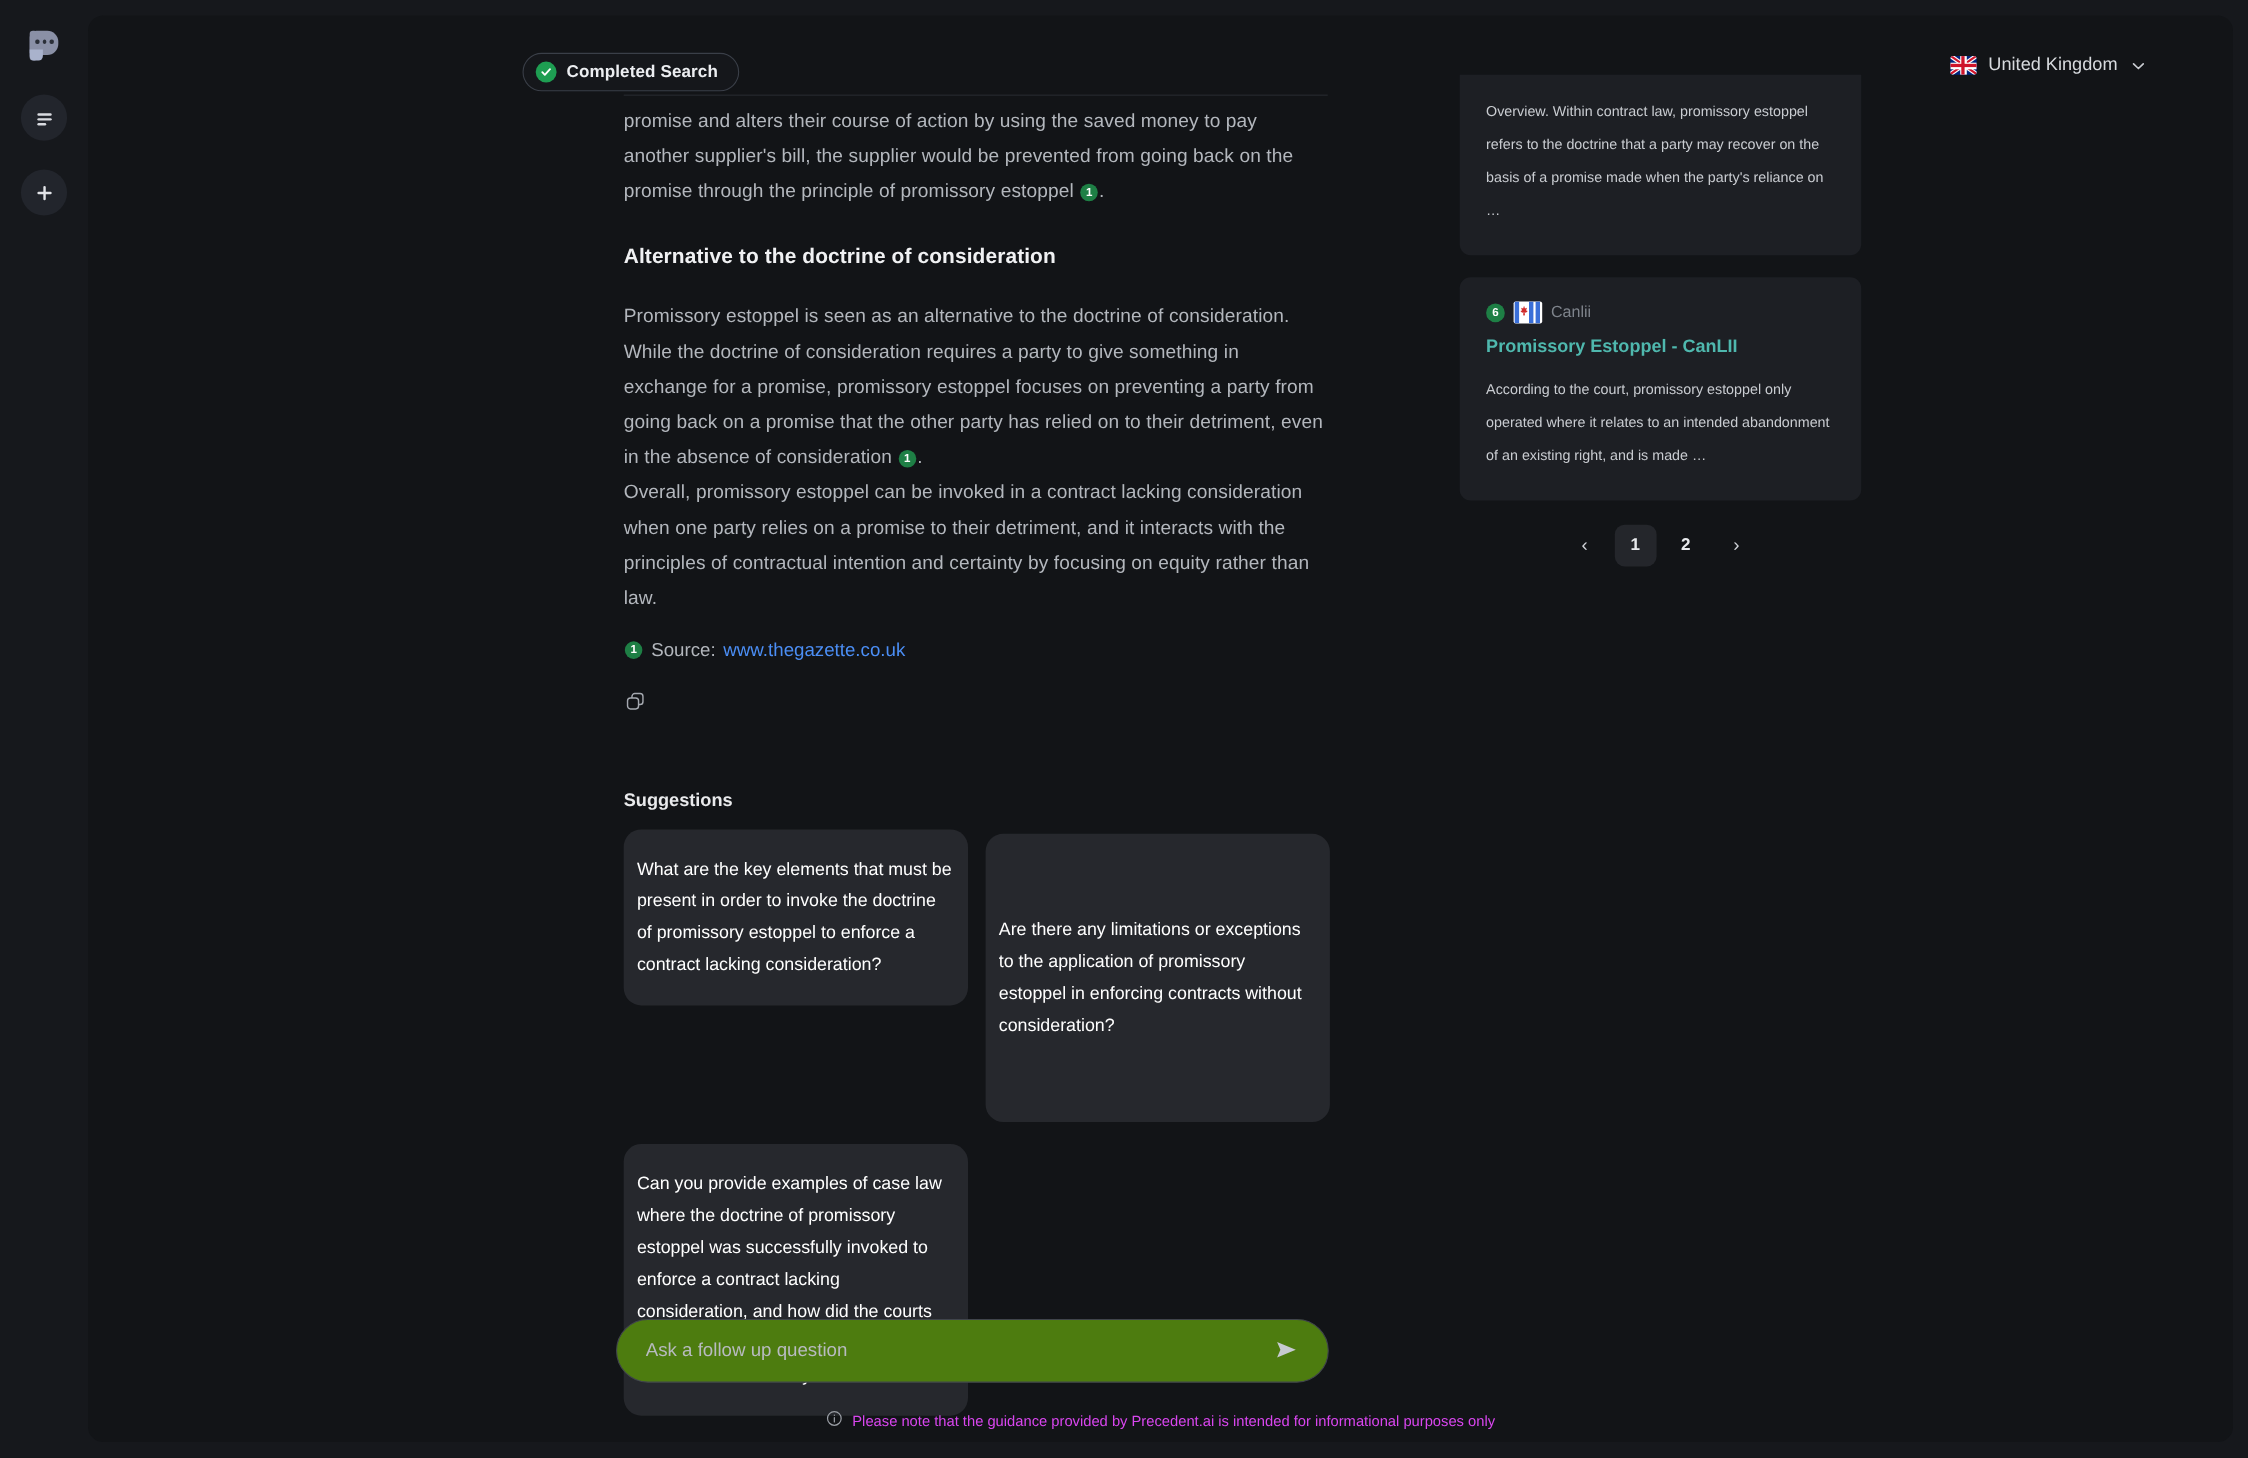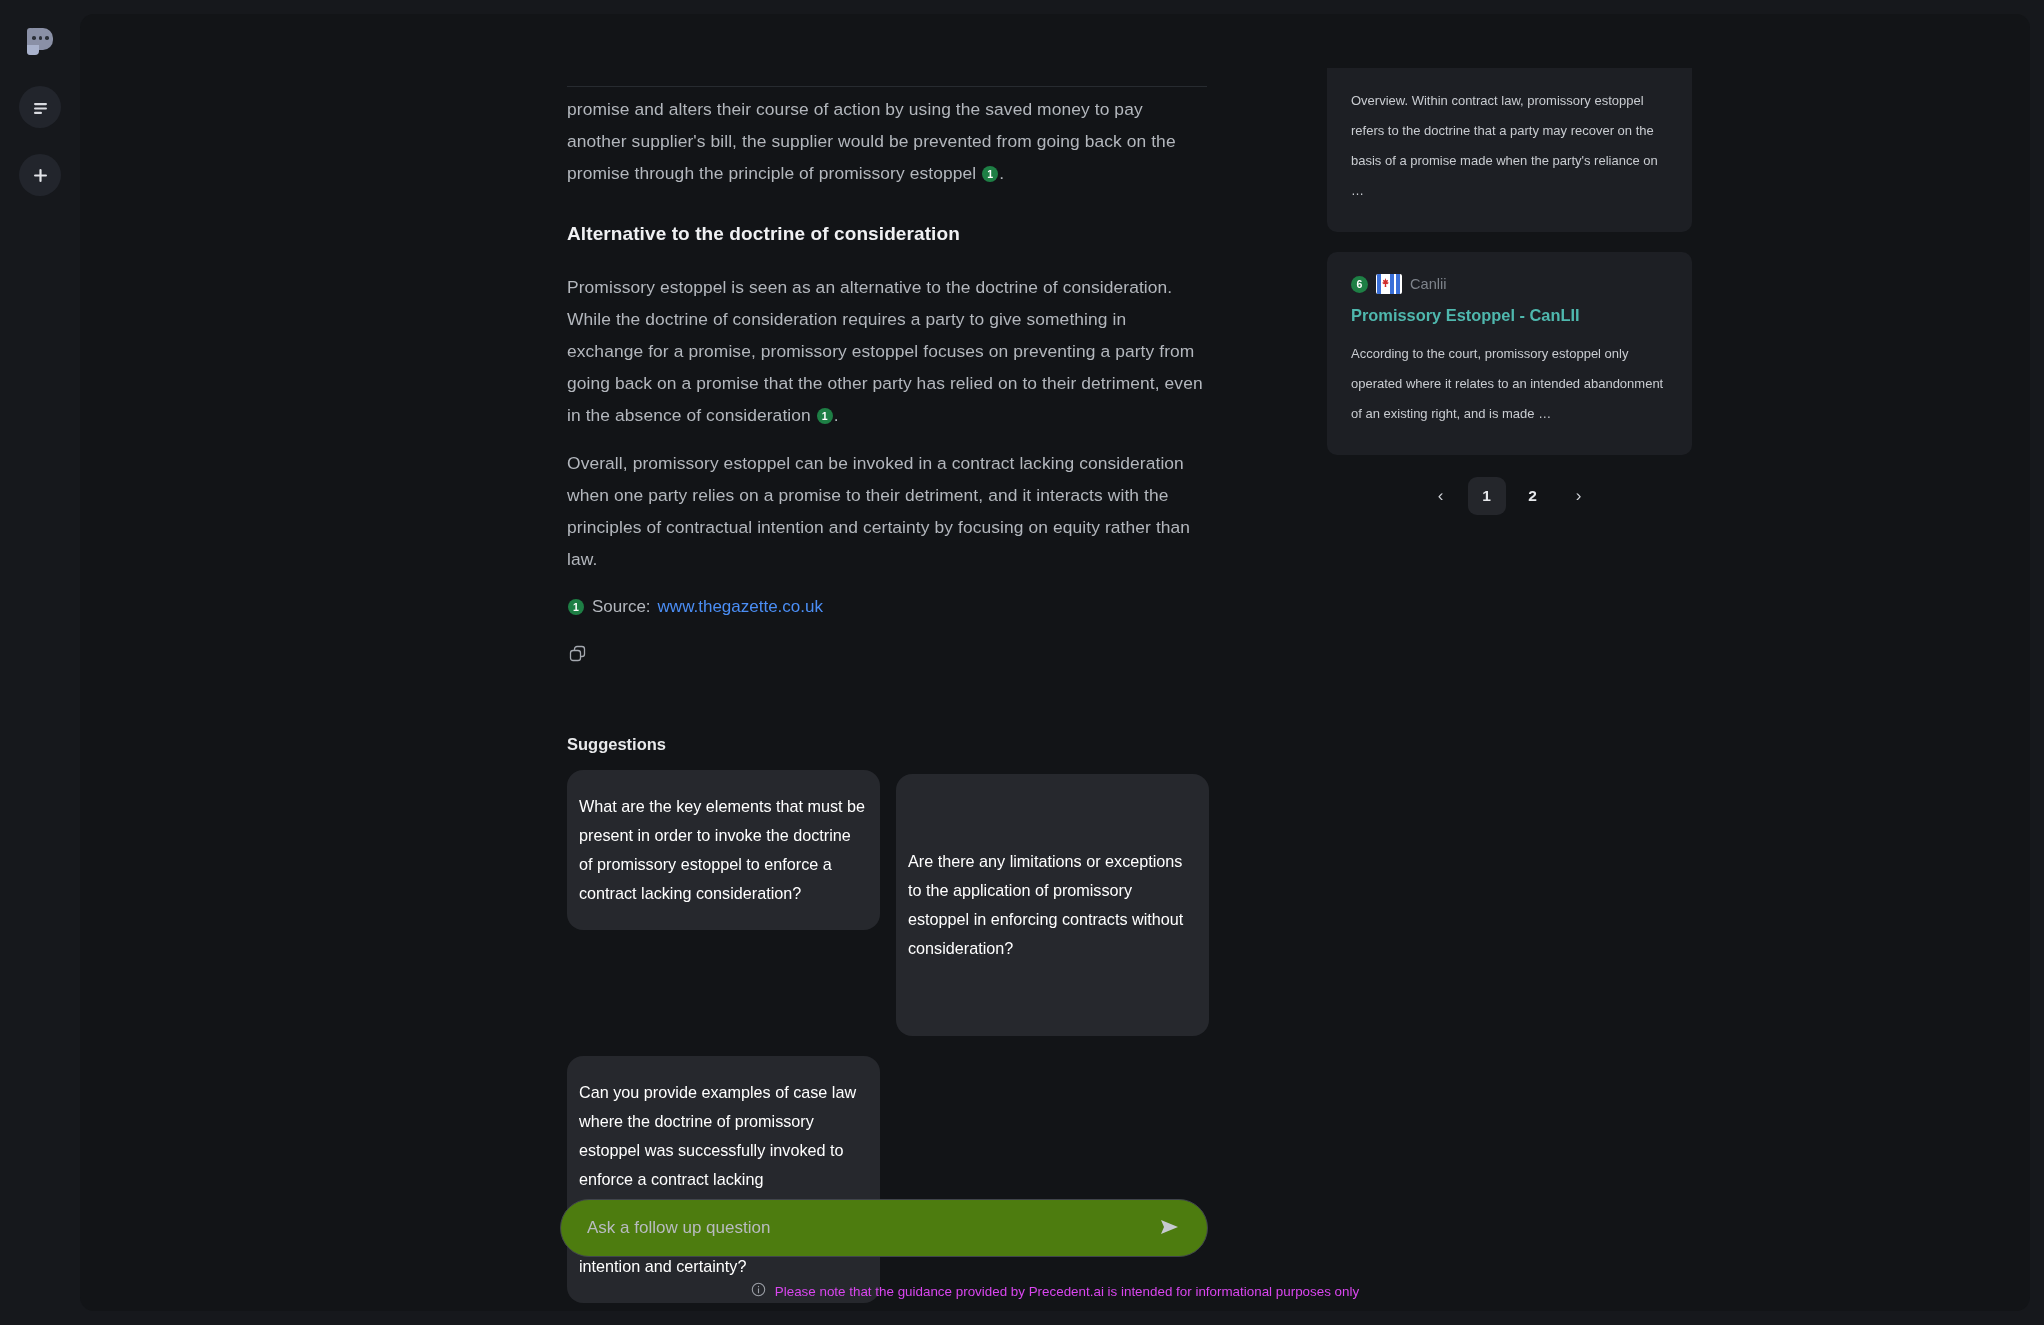--- a/index.html
+++ b/index.html
@@ -95,21 +95,21 @@
   .answer {
     position: absolute; left: 487px; top: 72px; width: 640px;
   }
   .divider { height: 1px; background: #2a2d33; width: 640px; margin-bottom: 6px; opacity: .9; }
   .para {
     color: #b3b7bd; font-size: 17.4px; line-height: 32px; letter-spacing: .1px;
   }
   .h3 {
     color: #f0f1f3; font-size: 19px; font-weight: 700; margin: 34px 0 26px 0; letter-spacing: .1px;
   }
-  .para + .para { margin-top: 16px; }
+  .para + .para { margin-top: 0; }
   .cite {
     display: inline-flex; align-items: center; justify-content: center;
     width: 16px; height: 16px; border-radius: 50%; background: #1e7f45;
     color: #fff; font-size: 10.5px; font-weight: 700; vertical-align: 1px;
     margin: 0 1px; cursor: pointer;
   }
   .srcline { margin-top: 22px; color: #b3b7bd; font-size: 17px; display: flex; align-items: center; gap: 7px; }
   .srcline a { color: #4b8ef5; text-decoration: none; }
   .copybtn { margin-top: 26px; width: 26px; height: 26px; cursor: pointer; }
 
@@ -217,20 +217,49 @@
         <svg width="19" height="19" viewBox="0 0 19 19" fill="none">
           <rect x="8.4" y="3" width="2.2" height="13" rx="1.1" fill="#e2e4e8"></rect>
           <rect x="3" y="8.4" width="13" height="2.2" rx="1.1" fill="#e2e4e8"></rect>
         </svg>
       </span>
     </button>
   </div>
 
   <div class="surface">
 
+    <div class="topbar">
+      <div class="pill">
+        <span class="check">
+          <svg width="11" height="11" viewBox="0 0 11 11" fill="none">
+            <path d="M2 5.6 L4.3 8 L9 2.9" stroke="#fff" stroke-width="1.7" stroke-linecap="round" stroke-linejoin="round"></path>
+          </svg>
+        </span>
+        <span class="label">Completed Search</span>
+      </div>
+
+      <div class="country">
+        <span class="flag">
+          <i class="d1"></i>
+            <i class="d2"></i>
+            <i class="d3"></i>
+            <i class="d4"></i>
+          <i class="vw"></i>
+            <i class="hw"></i>
+            <i class="vr"></i>
+            <i class="hr"></i>
+        </span>
+        <span class="cname">United Kingdom</span>
+        <span class="chev">
+          <svg width="16" height="16" viewBox="0 0 16 16" fill="none">
+            <path d="M3.6 6 L8 10.3 L12.4 6" stroke="#c9ccd1" stroke-width="1.5" stroke-linecap="round" stroke-linejoin="round"></path>
+          </svg>
+        </span>
+      </div>
+    </div>
 
     <div class="cols">
 
       <div class="answer">
         <div class="divider"></div>
 
         <p class="para"><span>promise and alters their course of action by using the saved money to pay another supplier's bill, the supplier would be prevented from going back on the promise through the principle of promissory estoppel</span> <span class="cite">1</span>.</p>
 
         <h3 class="h3">Alternative to the doctrine of consideration</h3>
 

